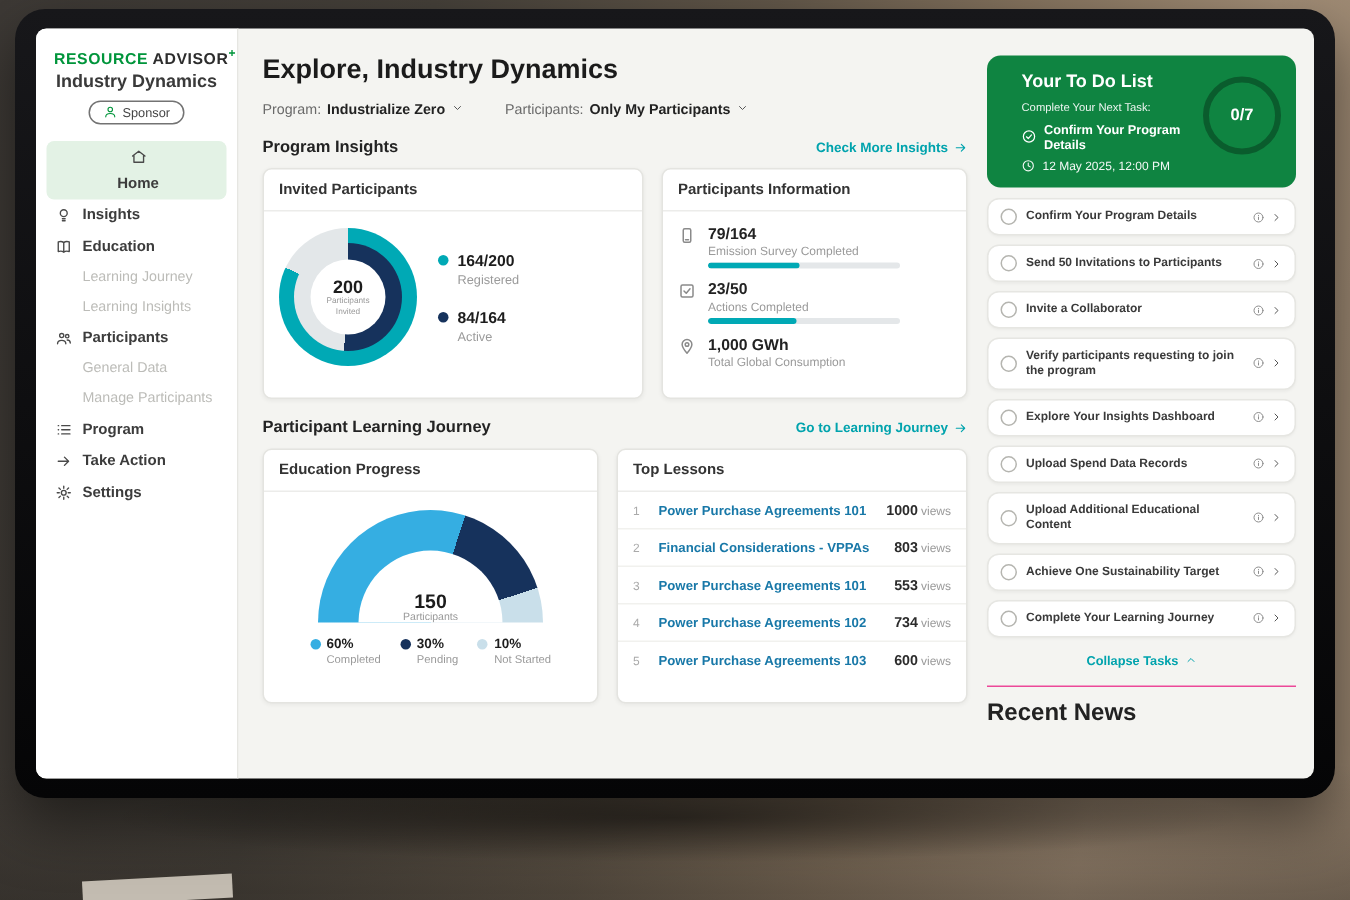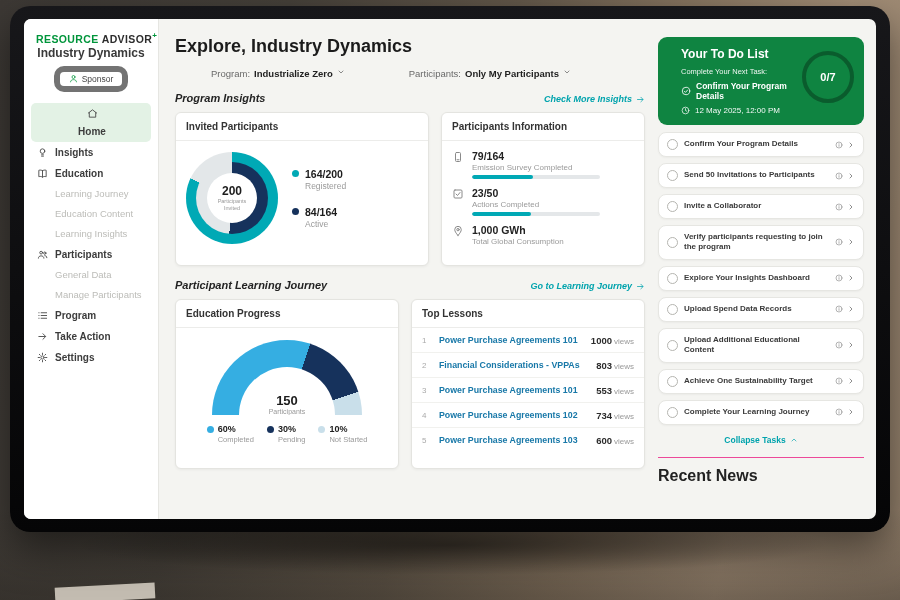--- a/index.html
+++ b/index.html
@@ -18,40 +18,40 @@
     background:linear-gradient(180deg,#17171a,#050506);box-shadow:0 16px 40px rgba(0,0,0,.5);}
   .screen{position:absolute;left:14px;top:13px;right:14px;bottom:13px;background:#f4f4f1;
     border-radius:7px;overflow:hidden;display:flex;}
 
   
   .sidebar{width:134px;flex:none;background:#fff;border-right:1px solid #e6e6e2;padding-top:10px;display:flex;flex-direction:column;}
   .logo{padding:2px 12px 0;font-size:10.5px;font-weight:bold;letter-spacing:.4px;white-space:nowrap;}
   .logo .p1{color:#00953B;} .logo .p2{color:#2d2d2d;}
   .logo .plus{color:#00953B;font-size:8px;vertical-align:super;}
   .org{text-align:center;font-size:12px;font-weight:bold;color:#3a3a3a;margin-top:1px;}
-  .sponsor{margin:6px auto 2px;display:flex;align-items:center;gap:4px;border:6px solid #737373;
+  .sponsor{margin:6px auto 2px;display:flex;align-items:center;gap:4px;border:1px solid #737373;
     border-radius:10px;padding:2px 9px;font-size:8.5px;color:#444;width:max-content;cursor:pointer;background:#fff;}
   .nav{margin-top:9px;display:flex;flex-direction:column;}
   .nav-item{display:flex;align-items:center;gap:7px;padding:5px 8px 5px 13px;font-size:10px;
     color:#3c3c3c;font-weight:bold;cursor:pointer;}
   .nav-item.active{background:#e3f2e5;border-radius:5px;margin:0 7px;padding:5px 4px 5px 6px;flex-direction:column;}
   .nav-sub{padding:4.5px 8px 4.5px 31px;font-size:9.5px;color:#bcbcb8;cursor:pointer;}
   svg.ic{fill:none;stroke:currentColor;stroke-width:2;stroke-linecap:round;stroke-linejoin:round;flex:none;}
   .nav-item svg{width:11px;height:11px;color:#4a4a4a;}
   .sponsor svg{width:9px;height:9px;color:#00953B;}
 
   
   .main{flex:1;display:flex;gap:13px;padding:10px 12px 0 16px;min-width:0;}
   .content{flex:1;min-width:0;}
   .welcome{font-size:18px;font-weight:bold;color:#1b1b1b;margin:7px 0 11px;}
   .filters{display:flex;gap:28px;align-items:center;}
-  .filter{display:flex;gap:4px;font-size:9.5px;color:#6a6a6a;cursor:pointer;margin-left:36px;}
+  .filter{display:flex;gap:4px;font-size:9.5px;color:#6a6a6a;cursor:pointer;}
   .filter b{color:#222;}
   .filter svg{width:8px;height:8px;color:#555;}
-  .section-head{display:flex;justify-content:space-between;align-items:flex-end;margin:13px 0 8px;font-style:italic;}
+  .section-head{display:flex;justify-content:space-between;align-items:center;margin:13px 0 8px;}
   .section-title{font-size:11px;font-weight:bold;color:#232323;}
   .section-link{display:flex;align-items:center;gap:4px;font-size:9px;font-weight:bold;color:#00A3AD;cursor:pointer;}
   .section-link svg{width:9px;height:9px;}
   .cards-row{display:flex;gap:12px;}
   .card{background:#fff;border:1px solid #e4e4e0;border-radius:6px;box-shadow:0 1px 3px rgba(0,0,0,.05);overflow:hidden;}
   .card-title{font-size:10px;font-weight:bold;color:#333;padding:8px 10px;border-bottom:1px solid #ececea;}
 
   .c-invited{width:252px;height:152px;flex:none;}
   .donut-body{display:flex;align-items:center;gap:14px;padding:11px 10px;}
   .donut{position:relative;width:92px;height:92px;flex:none;}
@@ -160,21 +160,20 @@
             </svg>
         <span>Insights</span>
       </div>
       <div class="nav-item">
         <svg class="ic" viewBox="0 0 24 24">
               <path d="M12 6C10 4.3 6.5 4.2 4 5v14c2.5-.8 6-.7 8 1 2-1.7 5.5-1.8 8-1V5c-2.5-.8-6-.7-8 1zM12 6v14"></path>
             </svg>
         <span>Education</span>
       </div>
       <div class="nav-sub">Learning Journey</div>
-      <div class="nav-sub">Education Content</div>
       <div class="nav-sub">Learning Insights</div>
       <div class="nav-item">
         <svg class="ic" viewBox="0 0 24 24">
               <circle cx="9" cy="8" r="3"></circle>
               <path d="M3 20c0-3.3 2.7-5 6-5s6 1.7 6 5"></path>
               <circle cx="17" cy="9" r="2.5"></circle>
               <path d="M17 14.5c2.5 0 4.5 1.5 4.5 4.5"></path>
             </svg>
         <span>Participants</span>
       </div>

